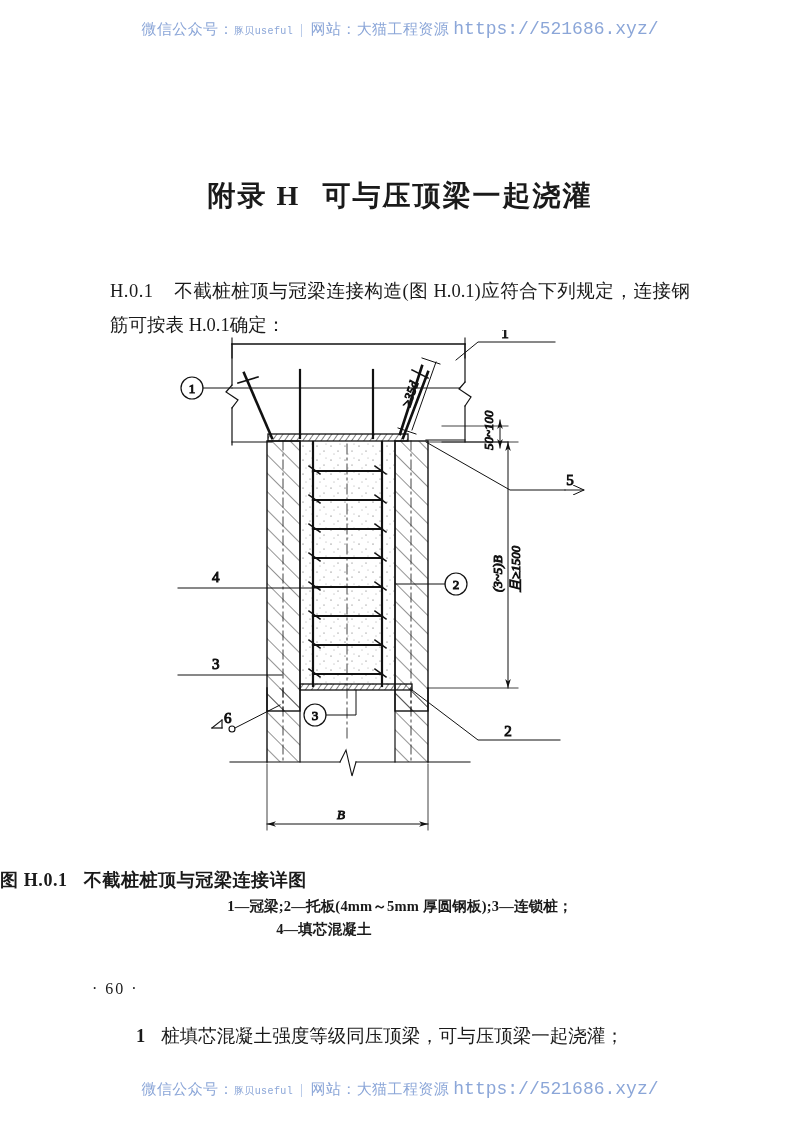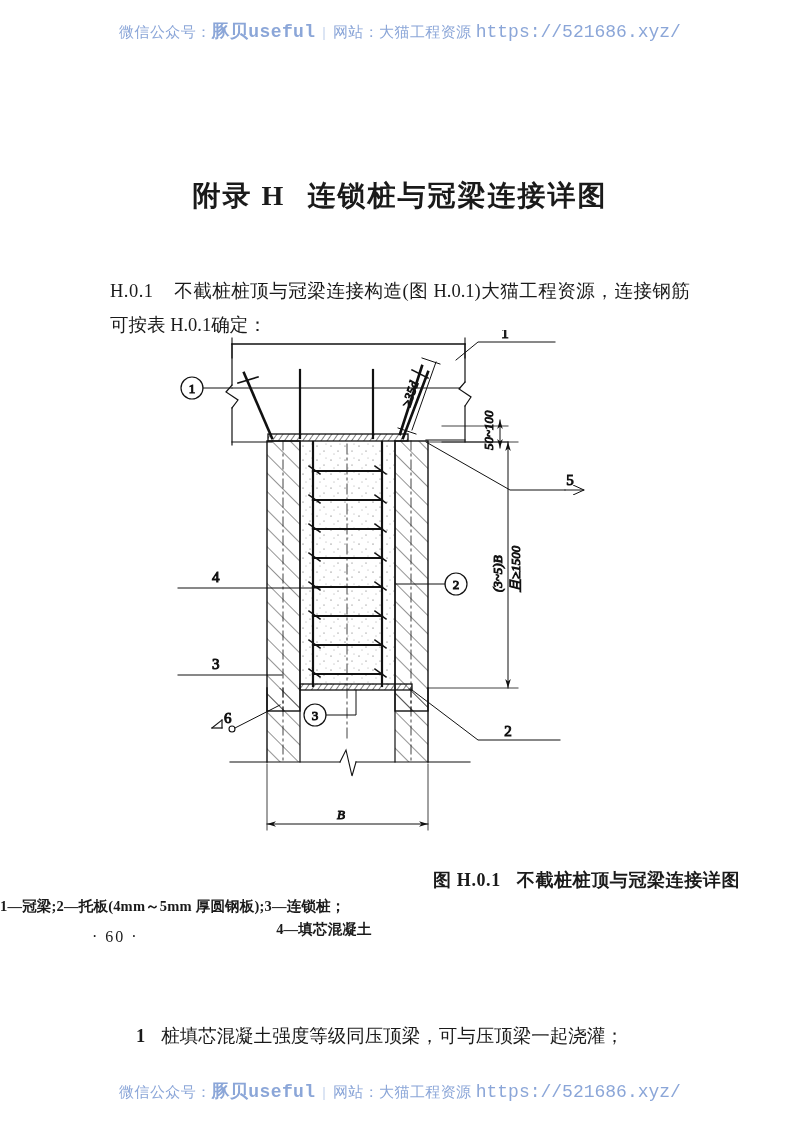--- a/index.html
+++ b/index.html
@@ -32,22 +32,21 @@
     color: #a9bfe4;
     padding: 0 7px;
   }
   .watermark .url {
     font-family: "Liberation Mono", "DejaVu Sans Mono", monospace;
     font-size: 18px;
     letter-spacing: 0px;
   }
   .watermark .mono-inline {
     font-family: "Liberation Mono", "DejaVu Sans Mono", monospace;
-    font-size: 18px;
-    font-weight: bold;
+    font-size: 10px;
   }
   #wm-top { top: 19px; }
   #wm-bottom { top: 1079px; }
 
   
   #appendix-title {
     position: absolute;
     top: 158px;
     left: 0;
     width: 800px;
@@ -85,32 +84,32 @@
     height: 520px;
   }
   #figure-drawing svg { display: block; }
 
   
   #figure-caption {
     position: absolute;
     top: 868px;
     left: 0;
     width: 740px;
-    text-align: right;
+    text-align: left;
     font-size: 18px;
     font-weight: 700;
     letter-spacing: 0.6px;
   }
   #figure-caption .gap { display: inline-block; width: 16px; }
   #figure-legend-1 {
     position: absolute;
     top: 897px;
     left: 0;
     width: 800px;
-    text-align: left;
+    text-align: center;
     font-size: 14.5px;
     font-weight: 700;
     letter-spacing: 0.2px;
   }
   #figure-legend-2 {
     position: absolute;
     top: 920px;
     left: 0;
     width: 648px;
     text-align: center;
@@ -131,21 +130,21 @@
   }
   #note-line .note-no {
     font-weight: 700;
     padding-left: 26px;
     padding-right: 16px;
   }
 
   
   #page-number {
     position: absolute;
-    top: 928px;
+    top: 980px;
     left: 92px;
     font-size: 16px;
     letter-spacing: 2px;
     font-family: "Liberation Serif", "DejaVu Serif", serif;
   }
 
   
   .dimtxt {
     font-family: "Liberation Serif", "DejaVu Serif", serif;
     font-size: 13px;
@@ -164,23 +163,23 @@
     text-anchor: middle;
   }
 </style>
 </head>
 <body>
 
 <div class="watermark" id="wm-top">
   <span>微信公众号：</span><span class="mono-inline">豚贝useful</span><span class="sep">|</span><span>网站：</span><span>大猫工程资源</span> <span class="url">https://521686.xyz/</span>
 </div>
 
-<h1 id="appendix-title"><span>附录 H</span><span class="gap"></span><span>连锁桩与冠梁连接详图</span></h1>
-
-<p id="clause-paragraph"><span class="clause-no">H.0.1</span><span class="ind"></span><span>不截桩桩顶与冠梁连接构造(图 H.0.1)大猫工程资源，连接钢筋可按表 H.0.1确定：</span></p>
+<h1 id="appendix-title"><span>附录 H</span><span class="gap"></span><span>可与压顶梁一起浇灌</span></h1>
+
+<p id="clause-paragraph"><span class="clause-no">H.0.1</span><span class="ind"></span><span>不截桩桩顶与冠梁连接构造(图 H.0.1)应符合下列规定，连接钢筋可按表 H.0.1确定：</span></p>
 
 <div id="figure-drawing">
 <svg width="500" height="520" viewBox="0 0 500 520" xmlns="http://www.w3.org/2000/svg" stroke="#111" fill="none" stroke-linecap="square">
 
   <defs>
 
     <pattern id="stipple" width="14" height="14" patternUnits="userSpaceOnUse">
       <circle cx="3" cy="4" r="0.55" fill="#444" stroke="none"></circle>
       <circle cx="10" cy="9" r="0.5" fill="#444" stroke="none"></circle>
       <circle cx="6" cy="12" r="0.45" fill="#444" stroke="none"></circle>

